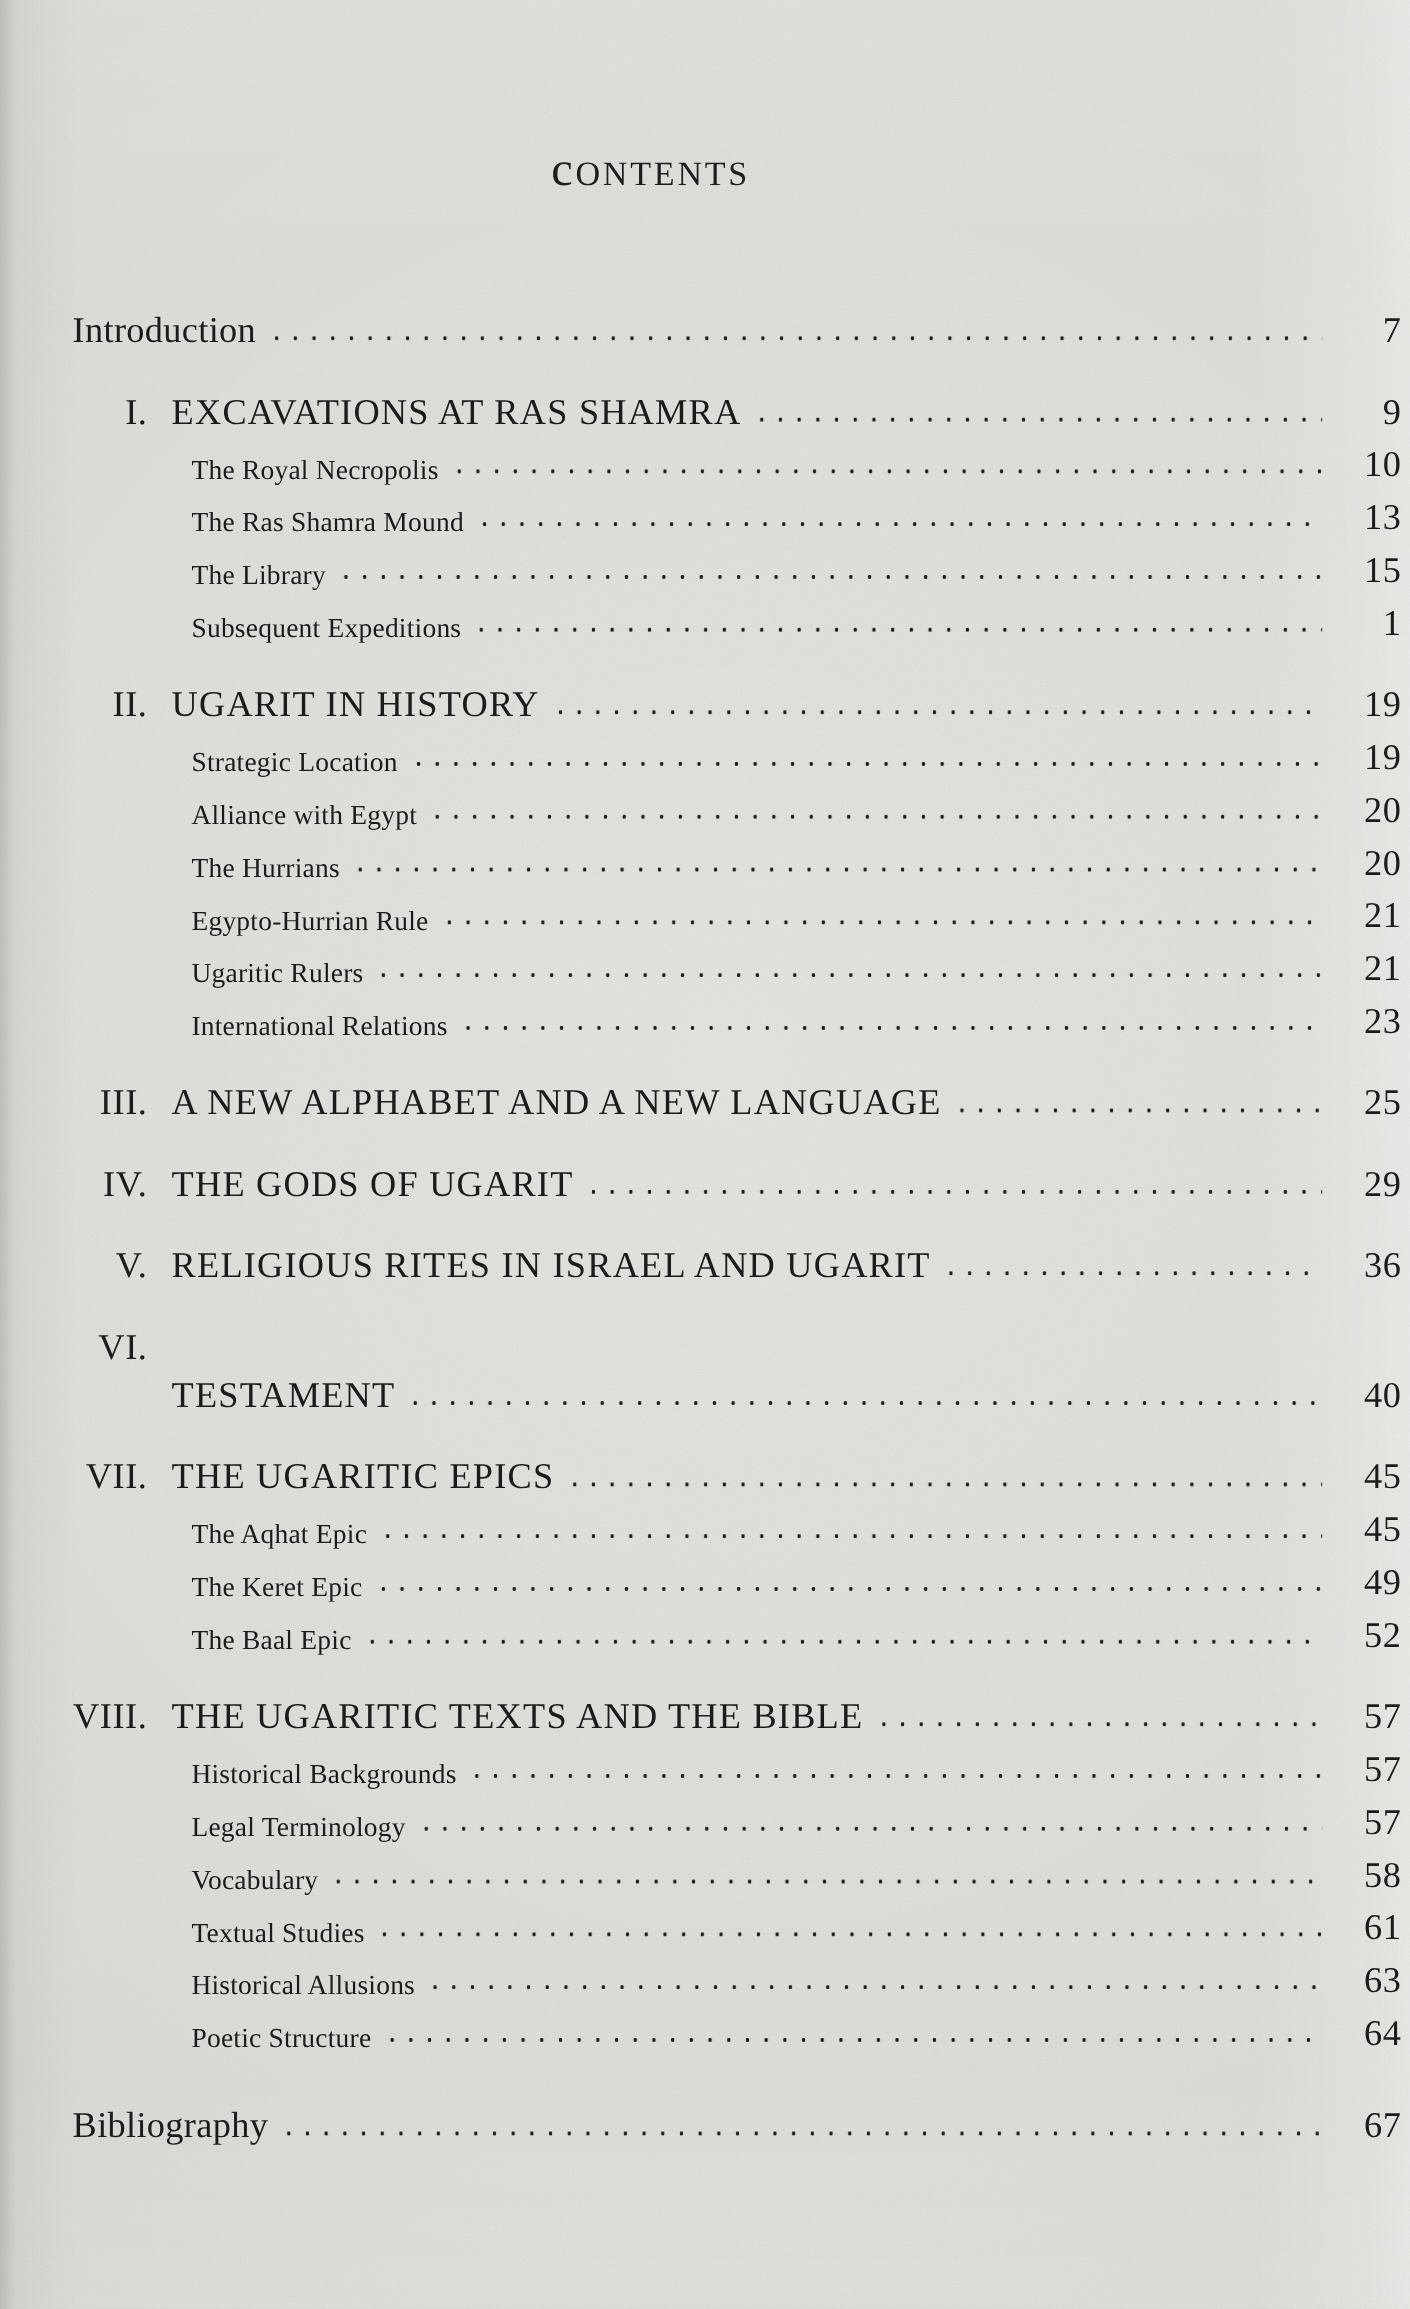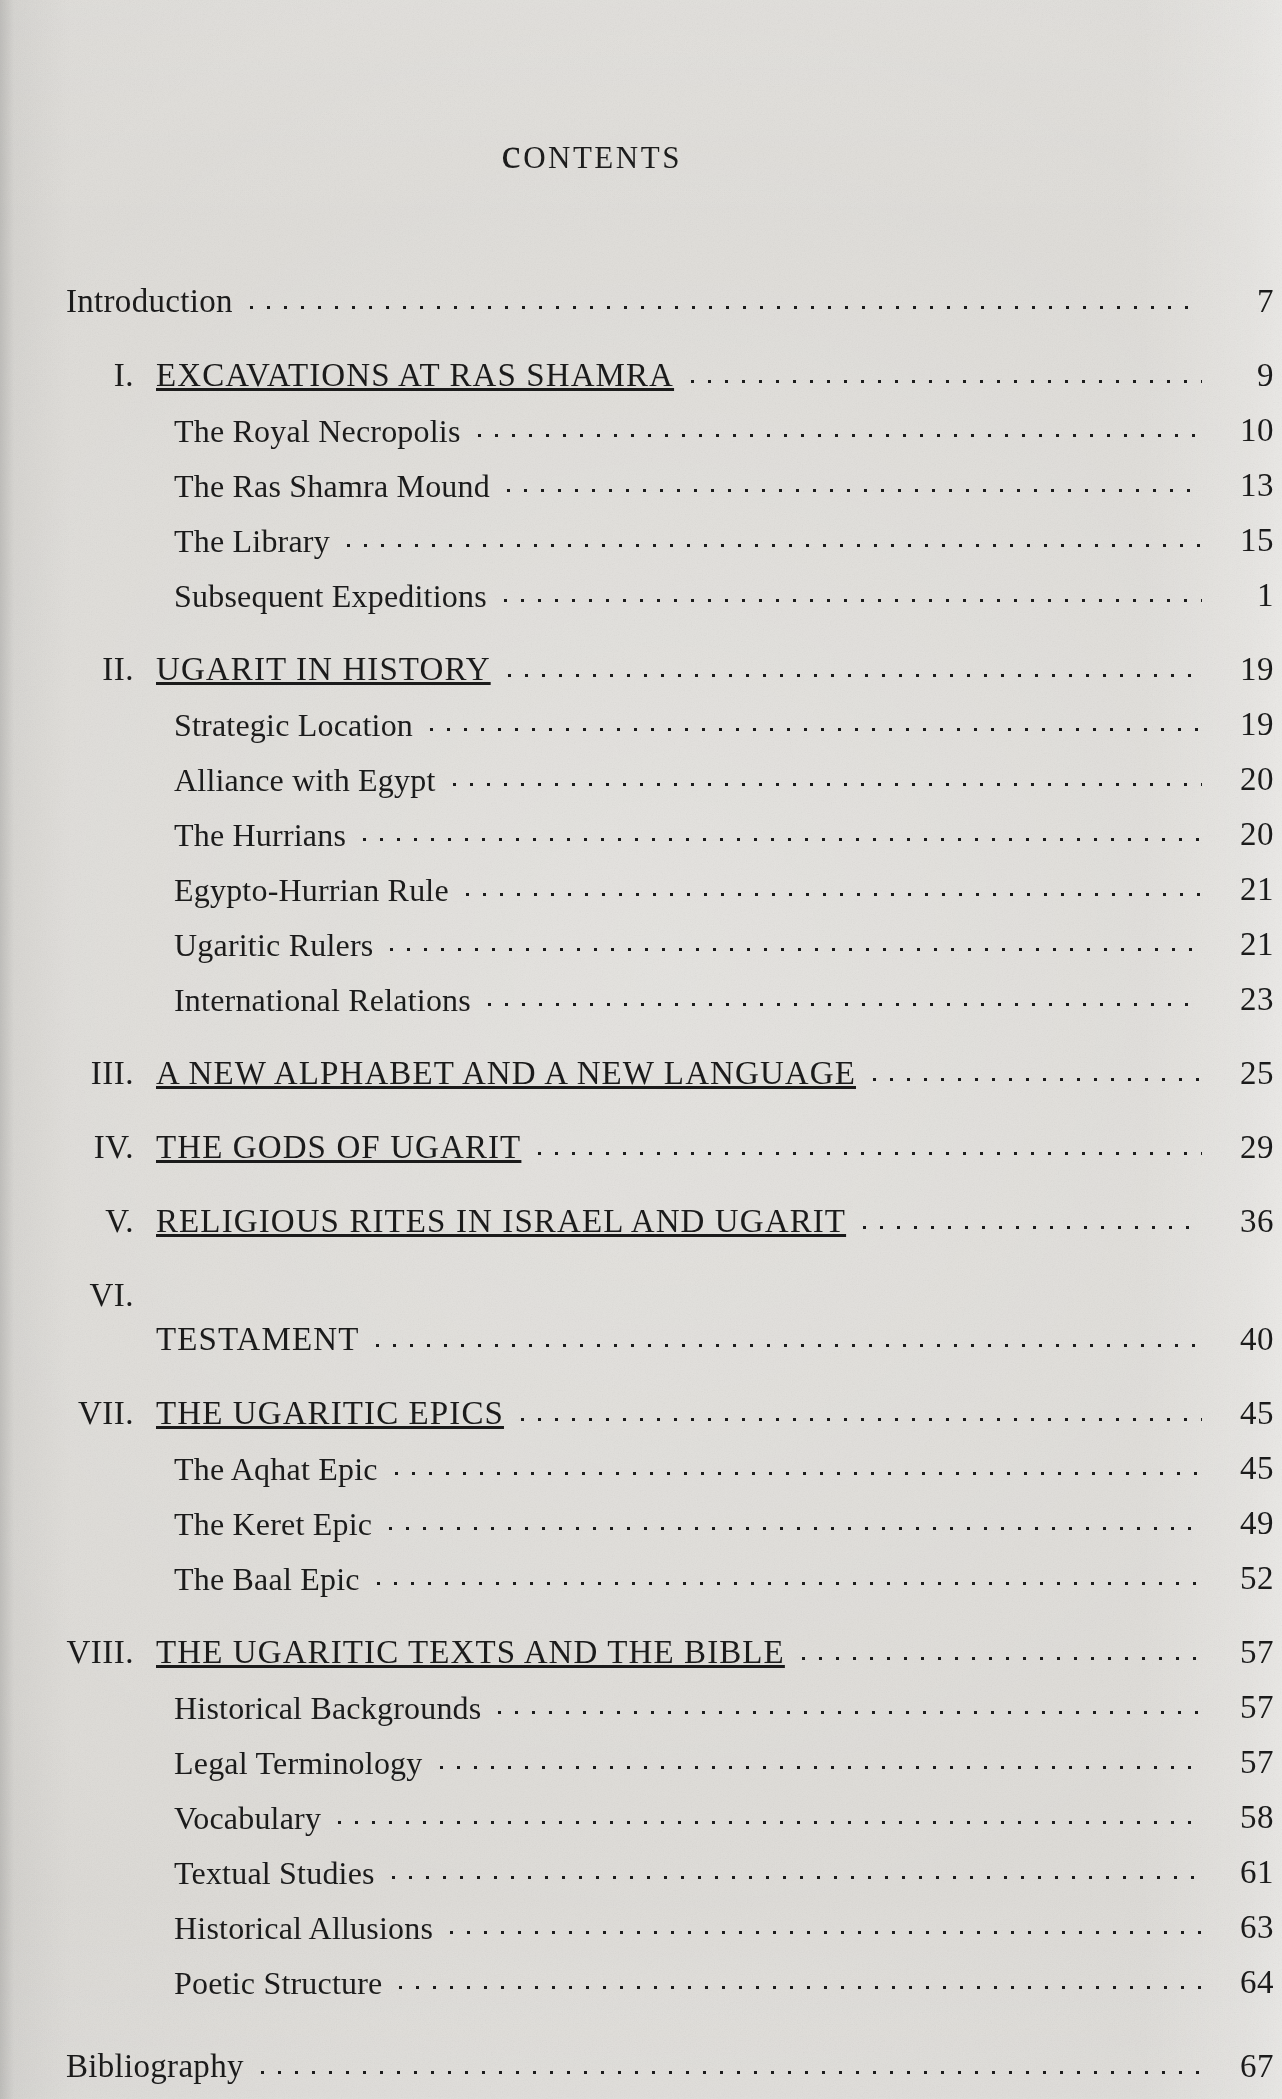--- a/index.html
+++ b/index.html
@@ -110,28 +110,27 @@
     line-height: 1.0;
     letter-spacing: 0.5px;
   }
 
   
   .chapter { margin-top: 0; }
   .chapter .label {
     font-size: 33px;
     letter-spacing: 1.1px;
     padding-left: 8px;
-    text-decoration: underline;
   }
   .chapter .page { font-size: 33px; }
 
   
   .sub .num { flex: 0 0 118px; }
   .sub .label {
-    font-size: 32px;
+    font-size: 25px;
     padding-left: 26px;
     letter-spacing: 0.2px;
     margin-top: 12px;
   }
   .sub .leader { margin-bottom: 8px; }
 
   
   .plain .num { flex: 0 0 36px; }
   .plain .label {
     font-size: 33px;

